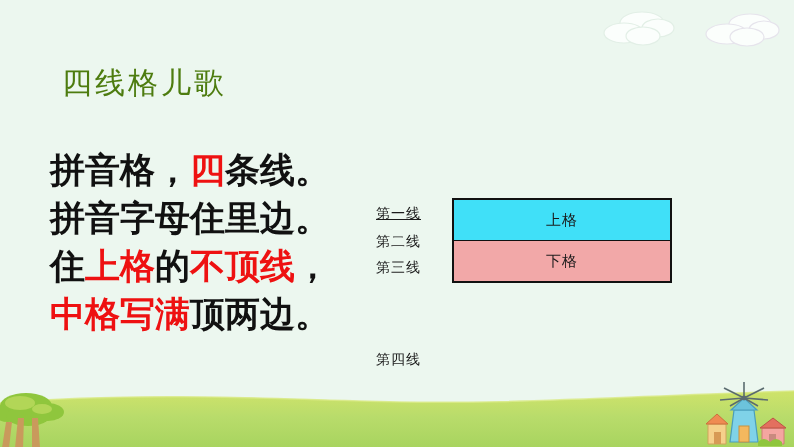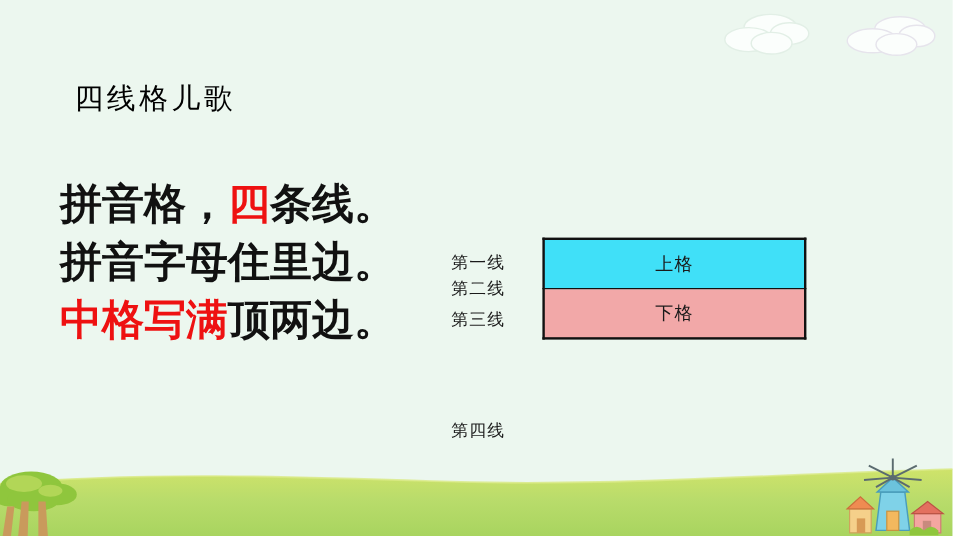--- a/index.html
+++ b/index.html
@@ -36,24 +36,24 @@
     width: 794px;
     height: 60px;
   }
 
   
   #title {
     position: absolute;
     left: 62px;
     top: 63px;
     font-family: "Liberation Serif", serif;
-    font-size: 24px;
+    font-size: 30px;
     line-height: 40px;
     letter-spacing: 3px;
-    color: #000000;
+    color: #4d7c0f;
     white-space: nowrap;
   }
 
   
   #poem {
     position: absolute;
     left: 50px;
     top: 147px;
     width: 340px;
   }
@@ -79,21 +79,21 @@
   .line-label {
     position: absolute;
     left: 0px;
     font-family: "Liberation Serif", serif;
     font-size: 14px;
     line-height: 16px;
     color: #1a1a1a;
     white-space: nowrap;
     letter-spacing: 1px;
   }
-  #label-0 { top: 20px; }
+  #label-0 { top: 14px; text-decoration: underline; }
   #label-1 { top: 42px; }
   #label-2 { top: 68px; }
   #label-3 { top: 124px; margin-top: 36px; }
 
   #grid-table {
     position: absolute;
     left: 76px;
     top: 6px;
     width: 220px;
     border-collapse: collapse;
@@ -225,20 +225,23 @@
   <div id="title">四线格儿歌</div>
 
   <div id="poem">
     <div class="poem-line">
       <span class="seg">拼音格，</span><span class="seg red">四</span><span class="seg">条线。</span>
     </div>
     <div class="poem-line">
       <span class="seg">拼音字母住里边。</span>
     </div>
     <div class="poem-line">
+      <span class="seg">住</span><span class="seg red">上格</span><span class="seg">的</span><span class="seg red">不顶线</span><span class="seg">，</span>
+    </div>
+    <div class="poem-line">
       <span class="seg red">中格写满</span><span class="seg">顶两边。</span>
     </div>
   </div>
 
   <div id="diagram">
     <div class="line-label" id="label-0">第一线</div>
     <div class="line-label" id="label-1">第二线</div>
     <div class="line-label" id="label-2">第三线</div>
     <div class="line-label" id="label-3">第四线</div>
 

